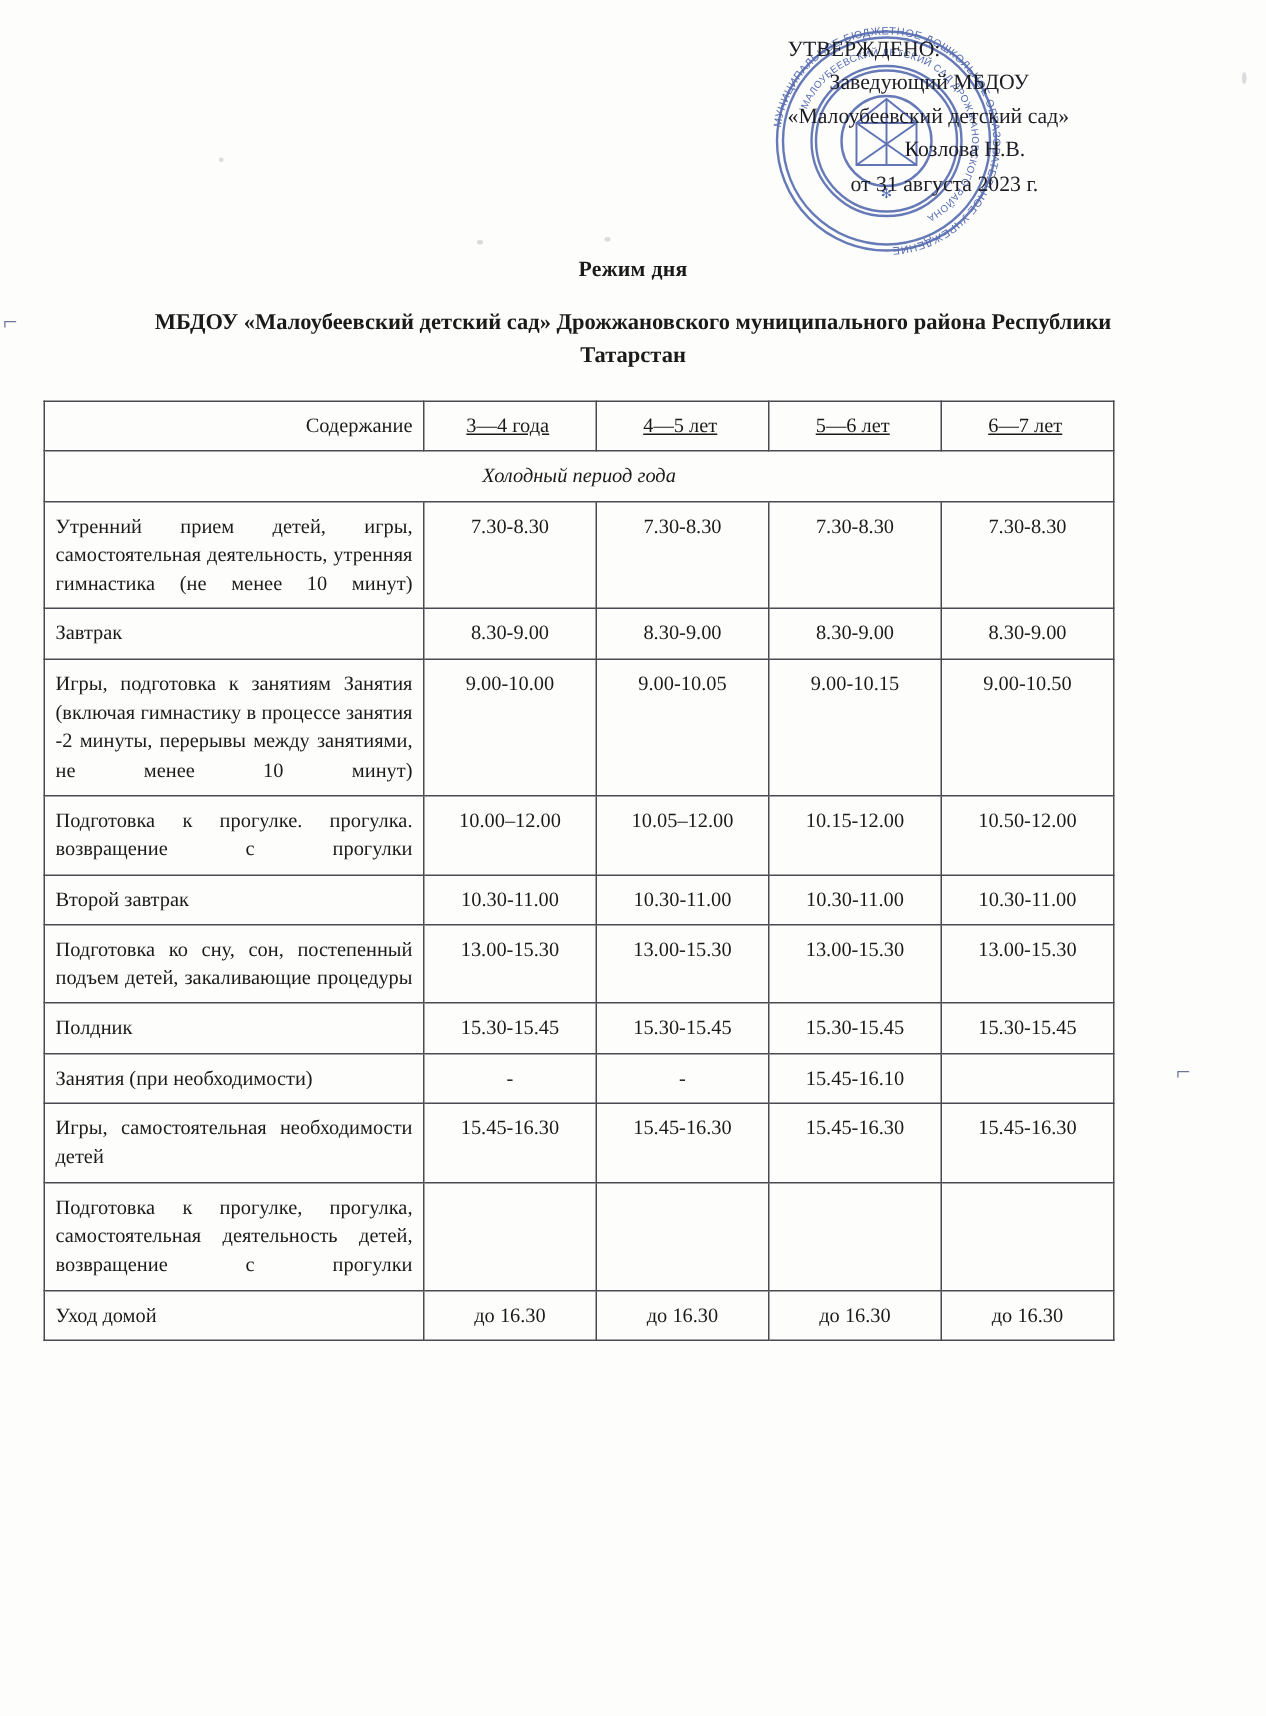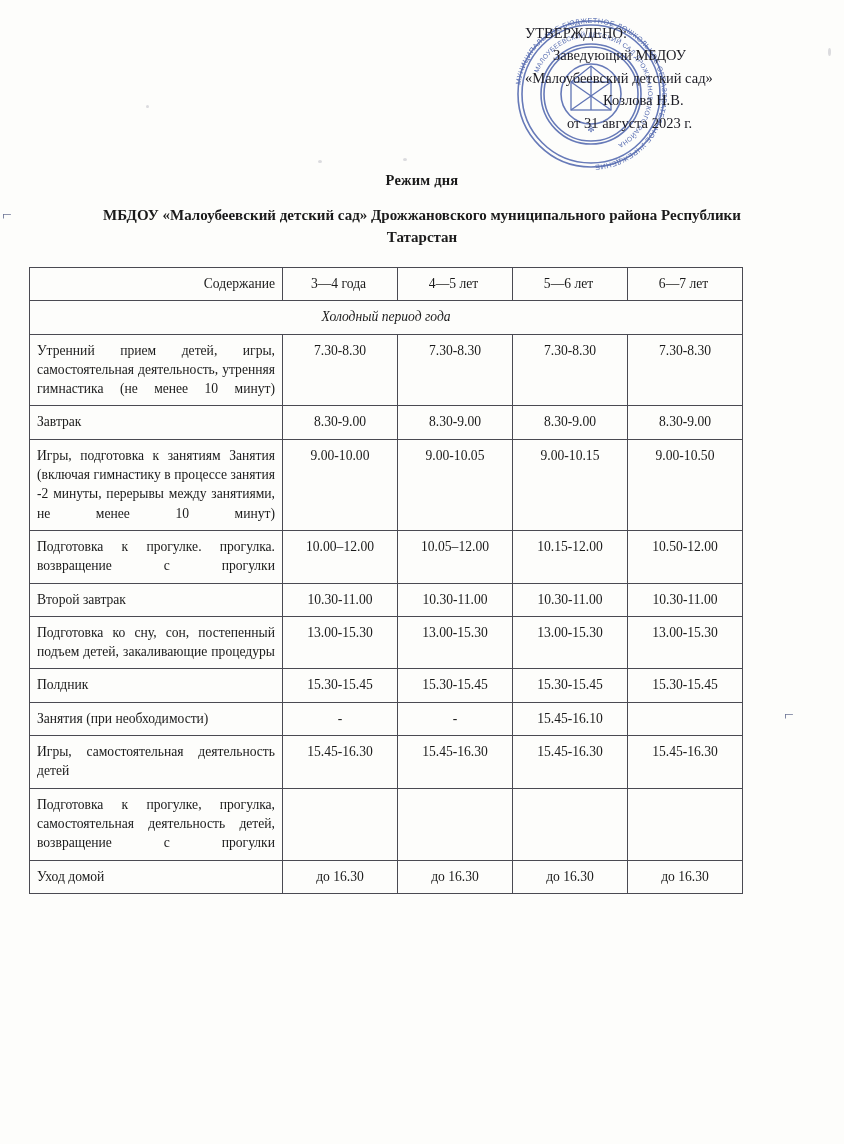--- a/index.html
+++ b/index.html
@@ -96,20 +96,21 @@
   .col-age { width: 115px; }
 
   td.head {
     text-align: right;
     padding-left: 9px;
     font-size: 13.8px;
   }
   td.head.age {
     text-align: center;
     padding-left: 4px;
+    text-decoration: underline;
   }
   td.season {
     text-align: center;
     font-style: italic;
     font-size: 14.5px;
     padding: 7px 0 8px 0;
     font-family: Liberation Serif, serif;
   }
   td.label {
     text-align: justify;
@@ -279,21 +280,21 @@
 
         <tr>
           <td class="label plain">Занятия (при необходимости)</td>
           <td class="time">-</td>
           <td class="time">-</td>
           <td class="time">15.45-16.10</td>
           <td class="time"></td>
         </tr>
 
         <tr>
-          <td class="label">Игры, самостоятельная деятельность детей</td>
+          <td class="label">Игры, самостоятельная необходимости детей</td>
           <td class="time">15.45-16.30</td>
           <td class="time">15.45-16.30</td>
           <td class="time">15.45-16.30</td>
           <td class="time">15.45-16.30</td>
         </tr>
 
         <tr>
           <td class="label">Подготовка к прогулке, прогулка, самостоятельная деятельность детей, возвращение с прогулки</td>
           <td class="time"></td>
           <td class="time"></td>

